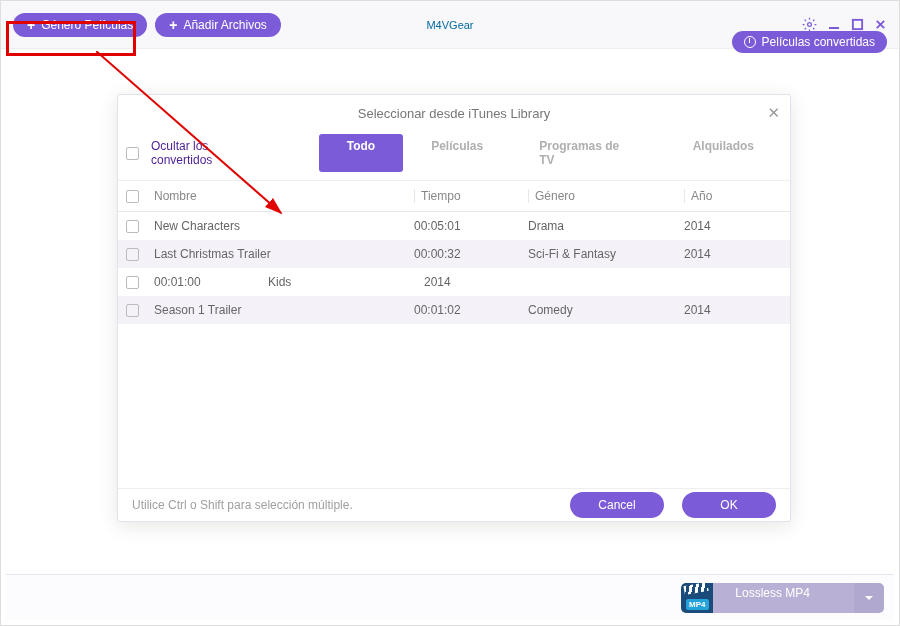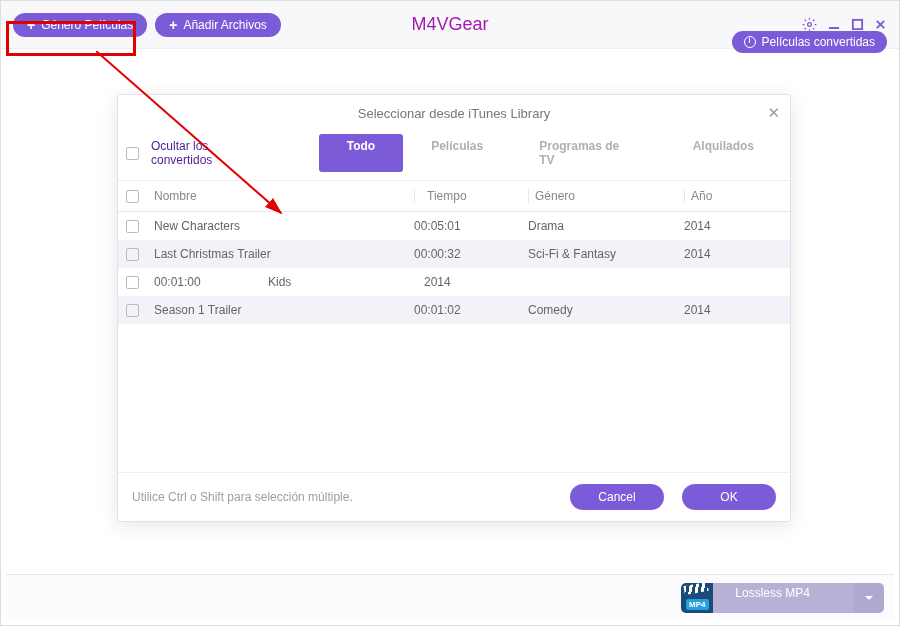--- a/index.html
+++ b/index.html
@@ -1,18 +1,18 @@
 <!DOCTYPE html>
 <html><head>
   <meta charset="utf-8">
   <style>
     * { box-sizing: border-box; margin: 0; padding: 0; }
     body { width: 900px; height: 626px; font-family: Arial, sans-serif; font-size: 13px; background: #fff; position: relative; overflow: hidden; border: 1px solid #ddd; }
     .header { height: 48px; background: #f8f7fa; display: flex; align-items: center; padding: 0 12px; position: relative; border-bottom: 1px solid #eee; }
-    .app-title { position: absolute; left: 50%; transform: translateX(-50%); color: #a21caf; font-size: 18px; }
+    .app-title { position: absolute; left: 50%; transform: translateX(-50%); color: #0369a1; font-size: 11px; }
     .window-controls { margin-left: auto; display: flex; gap: 10px; align-items: center; }
     .wc-icon { color: #7c5bd9; font-size: 15px; cursor: pointer; }
     .wc-icon svg { display: block; }
     .pill-btn { background: #7c5bd9; color: #fff; border: none; border-radius: 14px; padding: 5px 14px; font-size: 12px; display: inline-flex; align-items: center; gap: 6px; cursor: pointer; }
     .pill-btn.small { padding: 4px 12px; }
     .plus-ico { display:inline-block; font-weight: bold; font-size: 14px; line-height: 1; }
     .clock-ico { display:inline-block; width:12px; height:12px; border:1.6px solid #fff; border-radius:50%; position:relative; }
     .clock-ico::after { content:""; position:absolute; left:4px; top:1px; width:1.5px; height:5px; background:#fff; }
     .btn-row { display:flex; gap:8px; align-items:center; }
     .right-top-btn { position:absolute; right:12px; top:30px; }
@@ -31,21 +31,21 @@
     .table-head { display:flex; border-bottom:1px solid #e8e8e8; padding: 8px 8px; color:#888; font-size:12px; }
     .col-cb { width:28px; display:flex; align-items:center; }
     .col-name { flex: 0 0 260px; }
     .col-time { flex: 0 0 114px; }
     .col-genre { flex: 0 0 156px; }
     .col-year { flex: 0 0 90px; }
     .t-rows { flex:1; overflow:auto; }
     .t-row { display:flex; padding: 7px 8px; font-size:12px; color:#656565; align-items:center; }
     .t-row.alt { background:#f4f2f8; }
     .t-row .col-name, .t-row .col-time, .t-row .col-genre, .t-row .col-year { color:#656565; }
-    .modal-footer { border-top:1px solid #eee; padding: 11px 14px; display:flex; align-items:center; }
+    .modal-footer { border-top:1px solid #eee; padding: 3px 14px; display:flex; align-items:center; }
     .hint { color:#9f9f9f; font-size:12px; }
     .footer-btns { margin-left:auto; display:flex; gap:18px; }
     .f-btn { background:#7c5bd9; color:#fff; border:none; border-radius:14px; width:94px; height:26px; font-size:12px; cursor:pointer; }
 
     .bottom-bar { position:absolute; left:5px; right:5px; bottom:5px; height:46px; border-top:1px solid #e7e5ee; display:flex; align-items:center; background:#fcfbfe; padding-right:10px; }
     .format-group { margin-left:auto; display:flex; align-items:flex-end; border-radius:5px; overflow:hidden; }
     .mp4-ico { width:32px; height:30px; background:#1a4b7a; border-radius:3px 0 0 3px; display:flex; align-items:flex-end; justify-content:center; position:relative; }
     .mp4-ico .badge { background:#23a3d9; color:#fff; font-size:8px; padding:1px 3px; border-radius:2px; margin-bottom:3px; font-weight:bold; }
     .mp4-ico .clap { position:absolute; top:3px; left:4px; right:4px; height:9px; background: repeating-linear-gradient(110deg,#fff 0 3px,#1a4b7a 3px 6px); transform:rotate(-10deg); transform-origin:left bottom; }
     .format-lbl { background:#b9b1d5; color:#fff; font-size:12px; padding: 0 44px 10px 22px; display:flex; align-items:center; height:30px; }
@@ -123,21 +123,21 @@
       <div class="tab">Programas de TV</div>
       <div class="tab">Alquilados</div>
     </div>
   </div>
 
   <div class="table-head">
     <div class="col-cb">
         <span class="cbx"></span>
       </div>
     <div class="col-name">Nombre</div>
-    <div class="col-time sep-line" style="padding-left:12px">Tiempo</div>
+    <div class="col-time sep-line" style="padding-left:6px">Tiempo</div>
     <div class="col-genre sep-line" style="padding-left:6px">Género</div>
     <div class="col-year sep-line" style="padding-left:6px">Año</div>
   </div>
 
   <div class="t-rows">
     <div class="t-row">
       <div class="col-cb">
           <span class="cbx"></span>
         </div>
       <div class="col-name">New Characters</div>

